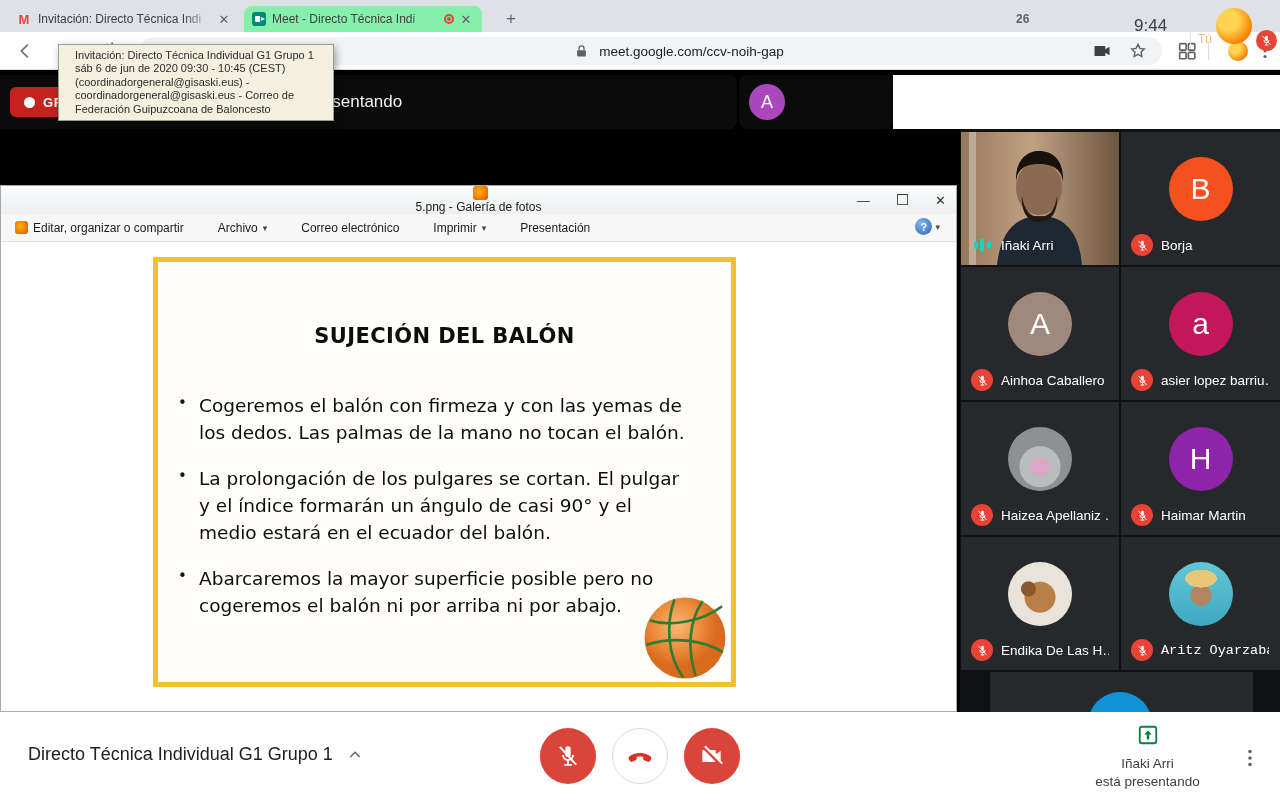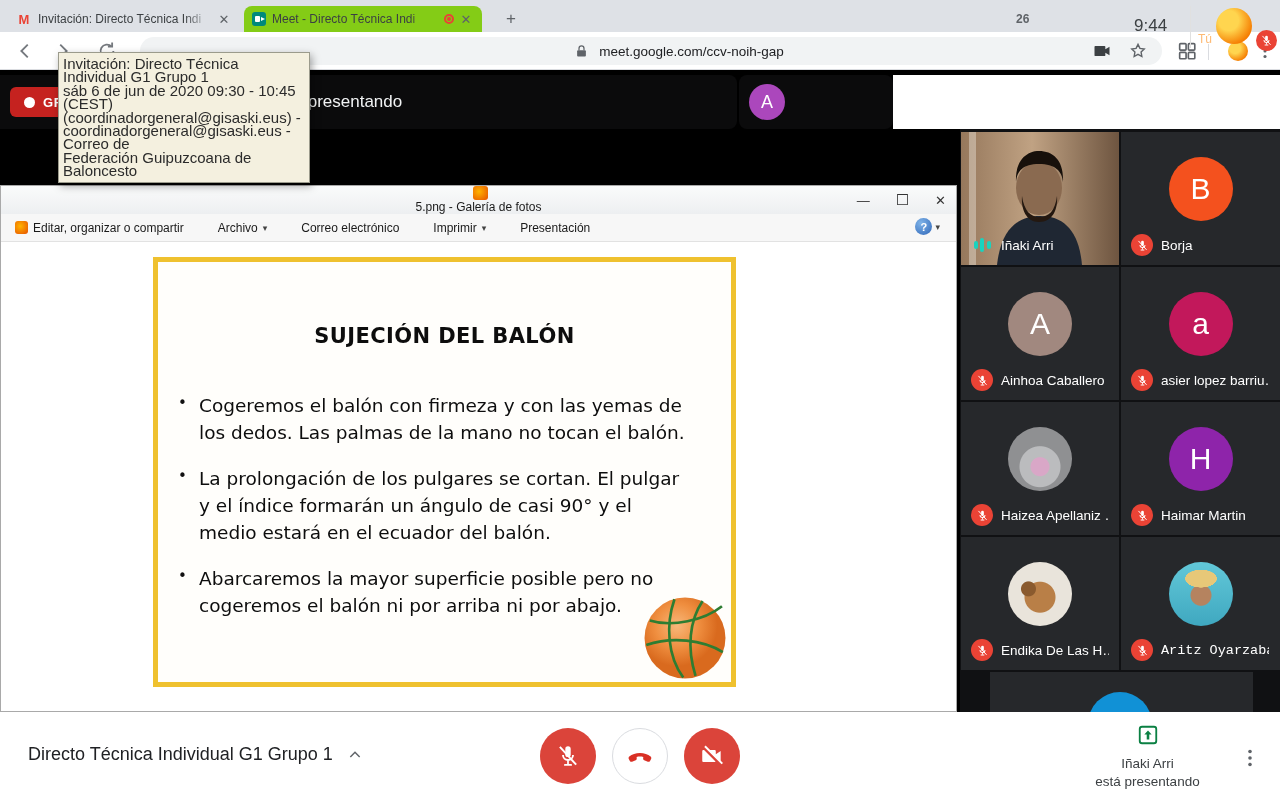--- a/index.html
+++ b/index.html
@@ -5,21 +5,21 @@
   html,body{margin:0;padding:0;}
   body{width:1280px;height:800px;position:relative;overflow:hidden;background:#000;
        font-family:"Liberation Sans", sans-serif; -webkit-font-smoothing:antialiased;}
   .abs{position:absolute;}
 
   
   #tabstrip{left:0;top:0;width:1280px;height:32px;background:#DEE1E6;}
   .tab{top:6px;height:26px;border-radius:8px 8px 0 0;display:flex;align-items:center;
        font-size:12px;color:#3C4043;padding:0 8px;box-sizing:border-box;}
   #tab1{left:8px;width:232px;}
-  #tab2{left:244px;width:238px;background:#84cc16;}
+  #tab2{left:244px;width:238px;background:#86efac;}
   .tab .title{flex:1;white-space:nowrap;overflow:hidden;margin:0 6px;
       -webkit-mask-image:linear-gradient(90deg,#000 85%,transparent);mask-image:linear-gradient(90deg,#000 85%,transparent);}
   .tab-close{color:#5F6368;font-size:13px;width:16px;text-align:center;}
   .gmail-m{color:#EA4335;font-weight:bold;font-size:13px;width:16px;text-align:center;}
   .meet-fav{width:14px;height:14px;border-radius:3px;background:#00897B;position:relative;flex:0 0 14px;}
   .meet-fav:after{content:"";position:absolute;left:3px;top:4px;width:5px;height:6px;background:#fff;border-radius:1px;}
   .meet-fav:before{content:"";position:absolute;left:8.5px;top:4.5px;border-left:4px solid #fff;border-top:2.5px solid transparent;border-bottom:2.5px solid transparent;}
   .rec-dot{width:10px;height:10px;border-radius:50%;border:2px solid #EA4335;position:relative;margin:0 4px;flex:0 0 10px;box-sizing:border-box;}
   .rec-dot:after{content:"";position:absolute;left:1px;top:1px;width:4px;height:4px;border-radius:50%;background:#EA4335;}
   #newtab{left:498px;top:6px;width:26px;height:26px;font-size:17px;color:#5F6368;text-align:center;line-height:25px;}
@@ -27,22 +27,22 @@
   #toolbar{left:0;top:32px;width:1280px;height:38px;background:#FFF;border-bottom:1px solid #DADCE0;box-sizing:border-box;}
   .tb-ic{position:absolute;top:8px;width:22px;height:22px;color:#75797E;}
   #omnibox{left:140px;top:5px;width:1022px;height:28px;border-radius:14px;background:#F1F3F4;display:flex;align-items:center;justify-content:center;}
   #urltext{font-size:13.5px;color:#202124;margin-left:10px;}
   .omni-right{position:absolute;right:14px;display:flex;gap:16px;align-items:center;color:#5F6368;}
   .tb-sep{position:absolute;left:1208px;top:12px;width:1px;height:16px;background:#DADCE0;}
   .logo-avatar{background:radial-gradient(circle at 35% 35%, #FFD54F 0 30%, #F57C00 75%, #E65100);border-radius:50%;}
   #ext-logo{left:1228px;top:9px;width:20px;height:20px;position:absolute;}
 
   
-  #tooltip{left:58px;top:52px;width:242px;background:#F4F0DF;border:1px solid #9B9B8C;
-     padding:4px 4px;font-size:15px;line-height:13.4px;color:#2b2b2b;z-index:60;
+  #tooltip{left:58px;top:44px;width:242px;background:#F4F0DF;border:1px solid #9B9B8C;
+     padding:4px 16px;font-size:11px;line-height:13.4px;color:#2b2b2b;z-index:60;
      box-shadow:2px 3px 8px rgba(0,0,0,.35);}
 
   
   #meetbar-black{left:0;top:75px;width:737px;height:54px;background:#0B0B0C;border-radius:0 8px 8px 0;z-index:5;}
   #rec-badge{left:10px;top:12px;height:30px;background:#C5221F;border-radius:6px;display:flex;align-items:center;
      padding:0 14px;color:#fff;font-size:13px;font-weight:bold;letter-spacing:.6px;gap:8px;}
   #rec-badge .dot{width:11px;height:11px;border-radius:50%;background:#fff;}
   #presenting-banner{left:200px;top:17px;font-size:17px;color:#F1F3F4;white-space:nowrap;}
   #ppl-pill{left:739px;top:75px;width:154px;height:54px;background:#0B0B0C;border-radius:8px;z-index:5;display:flex;align-items:center;}
   #ppl-avatar{width:36px;height:36px;border-radius:50%;background:#AB47BC;color:#fff;font-size:18px;

